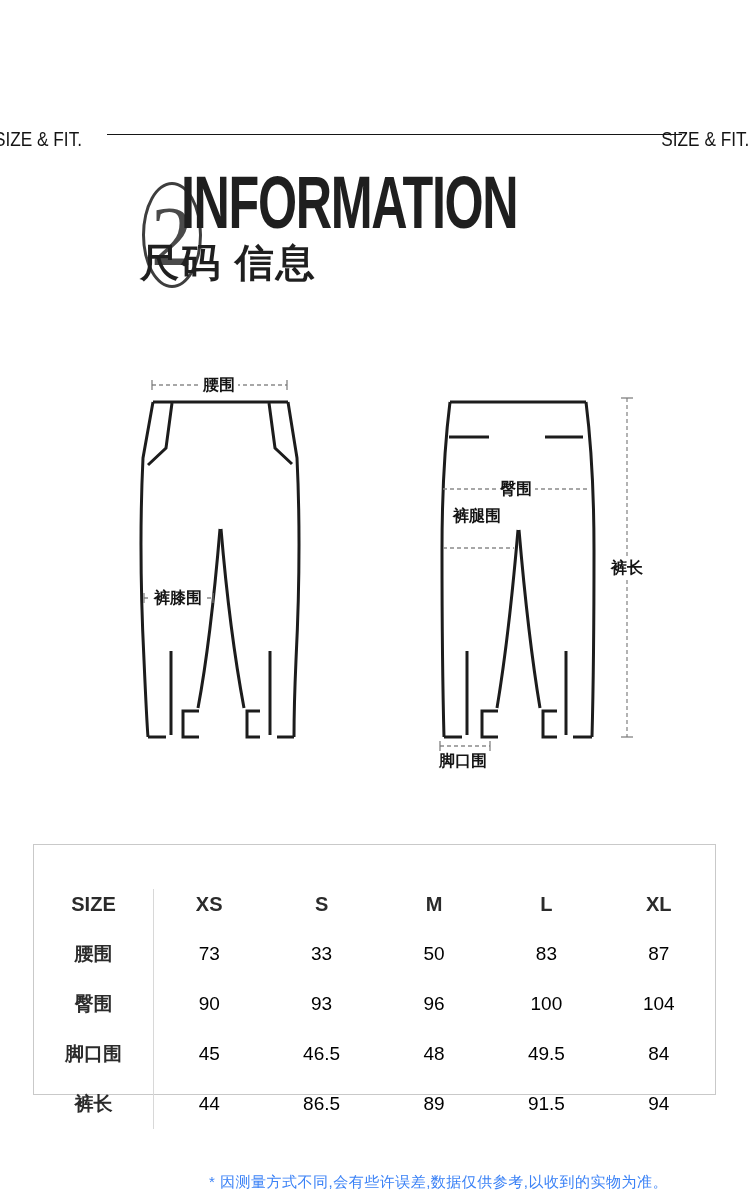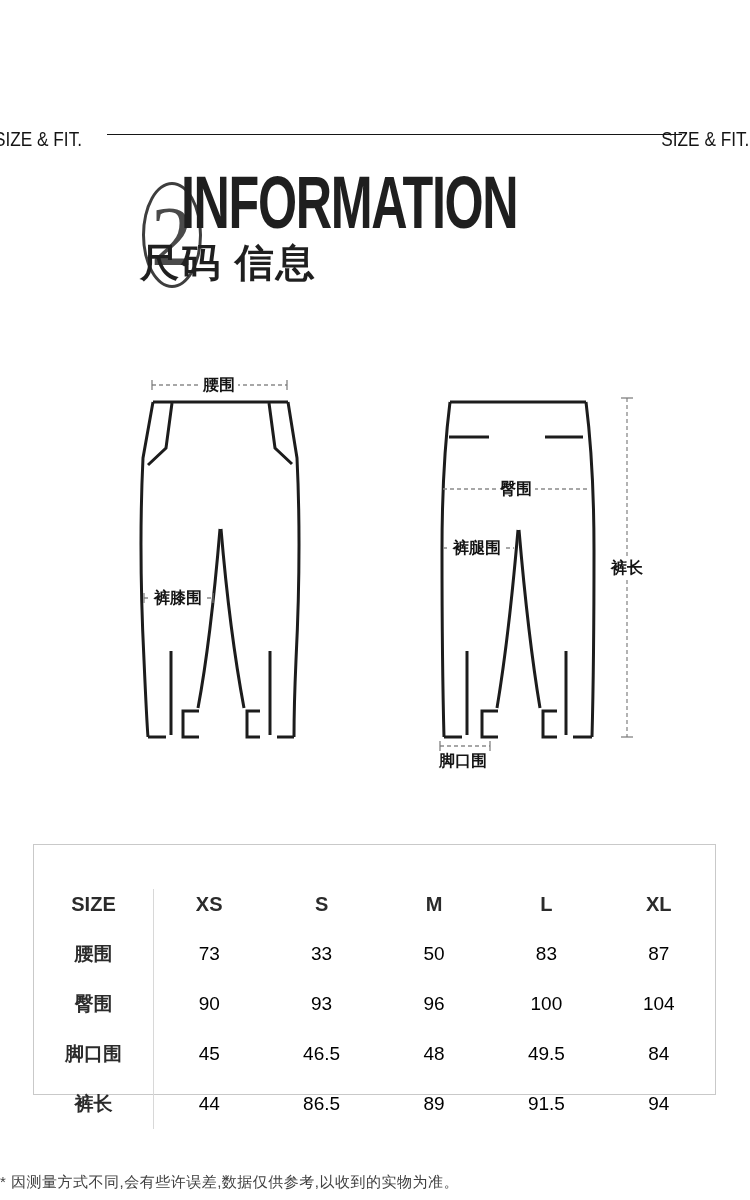--- a/index.html
+++ b/index.html
@@ -59,22 +59,22 @@
   }
   .t-row .cell{font-size:19px;color:#000000;}
   .t-row .head{font-size:20px;font-weight:bold;color:#2b2b2b;}
   .t-row .rlabel{font-size:19px;font-weight:bold;color:#2b2b2b;}
   .t-divider{
     position:absolute;left:119px;top:44px;width:1px;height:240px;
     background:#d8d8d8;
   }
   
   .footnote{
-    position:absolute;left:0;top:1173px;width:668px;text-align:left;
-    font-size:15px;color:#404040;letter-spacing:0.5px;
+    position:absolute;left:0;top:1173px;width:668px;text-align:right;
+    font-size:15px;color:#3b82f6;letter-spacing:0.5px;
   }
 </style>
 </head>
 <body>
 
 <div class="brand brand-left">SIZE &amp; FIT.</div>
 <div class="header-rule"></div>
 <div class="brand brand-right">SIZE &amp; FIT.</div>
 
 <div class="num-ellipse">
@@ -134,21 +134,21 @@
     <path d="M621,398 L633,398"></path>
       <path d="M621,737 L633,737"></path>
     <path d="M440,741 L440,751"></path>
       <path d="M490,741 L490,751"></path>
   </g>
 </svg>
 
 <div class="dlabel" style="left:219px;top:385px">腰围</div>
 <div class="dlabel" style="left:178px;top:598px">裤膝围</div>
 <div class="dlabel" style="left:516px;top:489px">臀围</div>
-<div class="dlabel" style="left:477px;top:548px">裤腿围</div>
+<div class="dlabel" style="left:477px;top:516px">裤腿围</div>
 <div class="dlabel" style="left:627px;top:568px">裤长</div>
 <div class="dlabel" style="left:463px;top:761px">脚口围</div>
 
 <div class="size-table">
   <div class="t-divider"></div>
   <div class="t-row">
     <div class="cell head">SIZE</div>
     <div class="cell head">XS</div>
     <div class="cell head">S</div>
     <div class="cell head">M</div>

